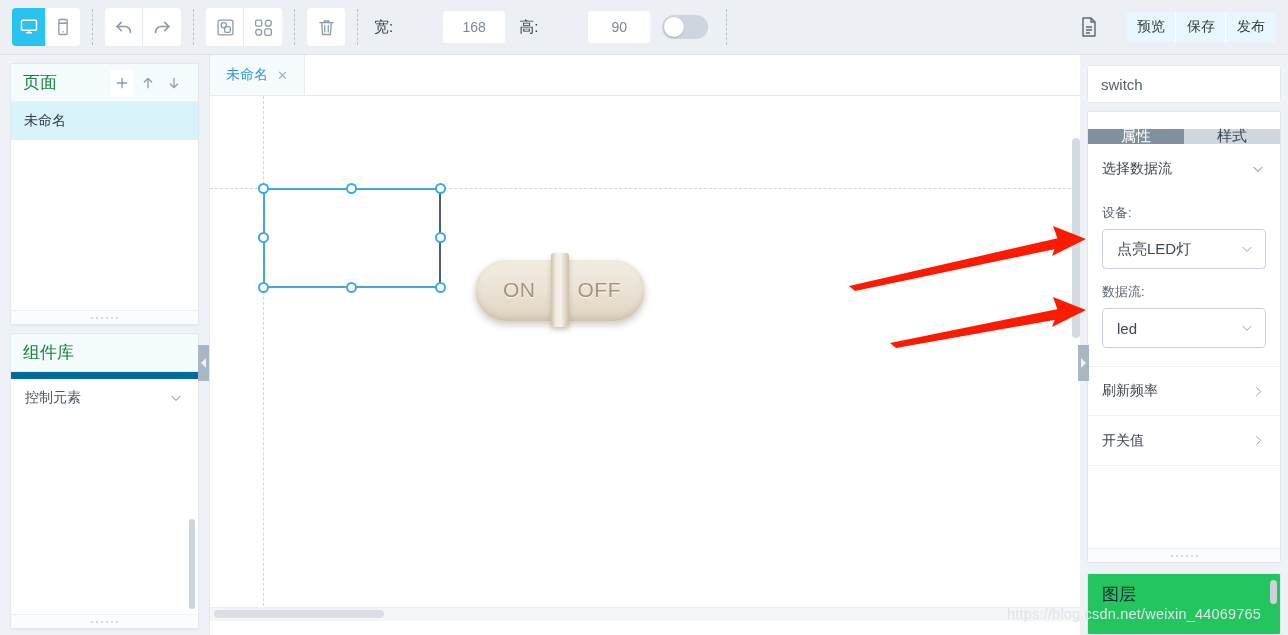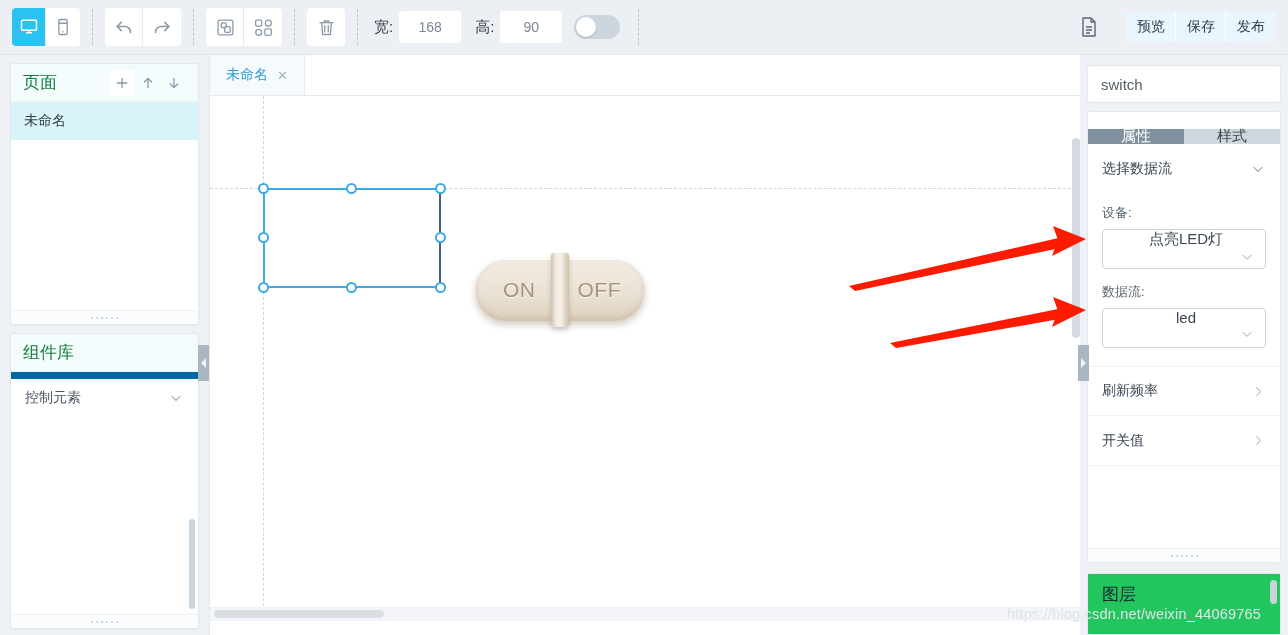--- a/index.html
+++ b/index.html
@@ -32,21 +32,21 @@
   .pair { display: flex; background: #fff; border-radius: 4px; overflow: hidden; }
   .pair .btn { border-radius: 0; }
   .pair .btn + .btn { box-shadow: -1px 0 0 #e6ebf0; }
 
   .dim-label {
     font-size: 15px; color: #2f3b47; margin: 0 6px 0 4px; white-space: nowrap;
   }
   .dim-input {
     width: 62px; height: 32px; background: #fff; border: none; border-radius: 3px;
     font-size: 14px; color: #7b8794; text-align: center;
-    font-family: "Liberation Sans", sans-serif; outline: none;
+    font-family: "Liberation Sans", sans-serif; outline: none; margin-left: 44px;
   }
   .switch-toggle {
     width: 46px; height: 24px; border-radius: 14px; background: #cdd6df;
     position: relative; cursor: pointer; margin-left: 12px;
   }
   .switch-toggle::after {
     content: ""; position: absolute; left: 2px; top: 2px;
     width: 20px; height: 20px; border-radius: 50%; background: #fff;
     box-shadow: 0 1px 2px rgba(0,0,0,.18);
   }
@@ -223,21 +223,21 @@
     display: flex; align-items: center; padding: 0 14px; height: 47px;
     font-size: 14px; color: #3b4753; border-bottom: 1px solid #eef2f5;
     background: #fff;
   }
   .row .caret { margin-left: auto; color: #9aa6b2; }
   .field-block { padding: 10px 14px 4px 14px; }
   .field-label { font-size: 13px; color: #5a6672; margin-bottom: 7px; }
   .select {
     height: 40px; border: 1px solid #c9d2da; border-radius: 4px;
     display: flex; align-items: center; padding: 0 10px 0 14px;
-    font-size: 15px; color: #3b4753; cursor: pointer; background: #fff; flex-direction: column;
+    font-size: 15px; color: #3b4753; cursor: pointer; background: #fff;
   }
   .select .caret { margin-left: auto; color: #99a5b1; }
   .pane-blank { height: 78px; background: #fff; }
   .layer-head { height: 40px; display: flex; align-items: center; padding: 0 14px; }
   .layer-title { font-size: 17px; color: #1d2733; }
   .lp-scroll {
     position: absolute; right: 3px; top: 6px; width: 7px; height: 24px;
     background: #c9d2da; border-radius: 4px;
   }
   .watermark {

